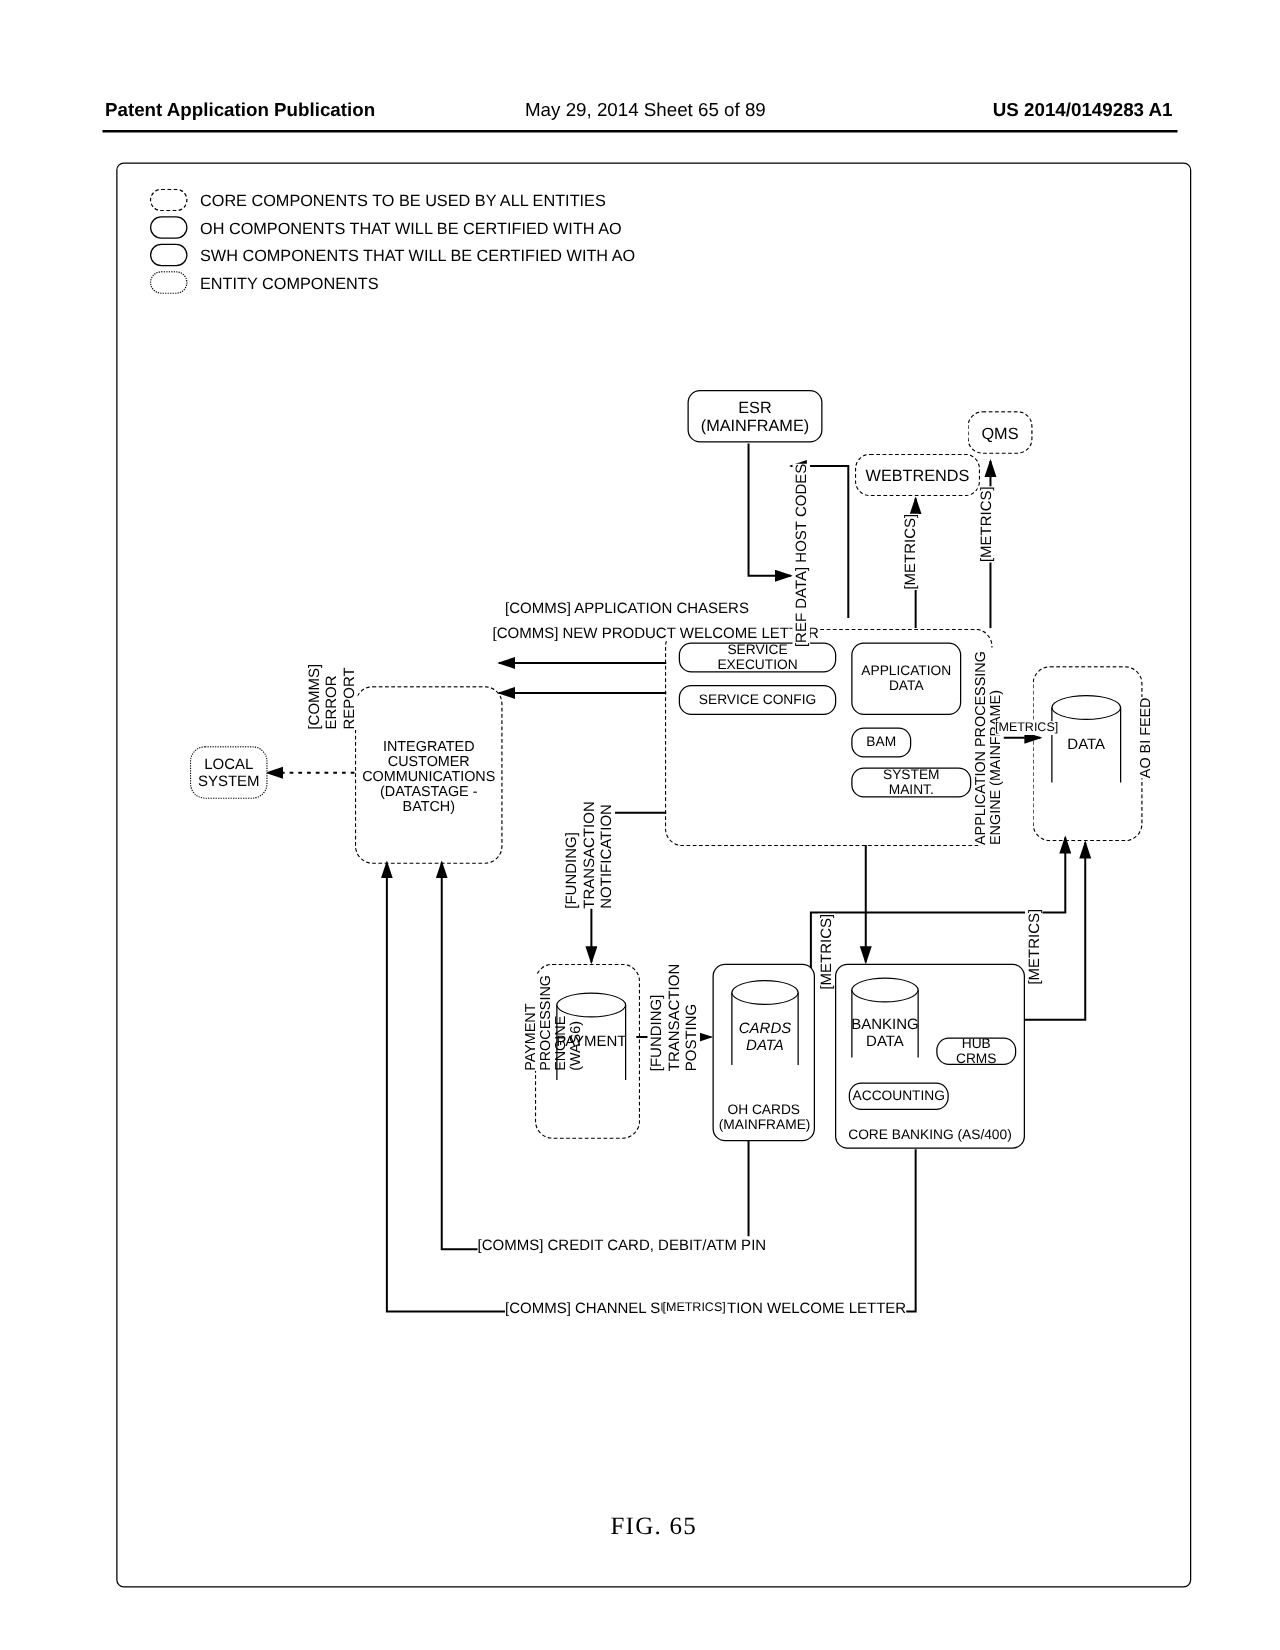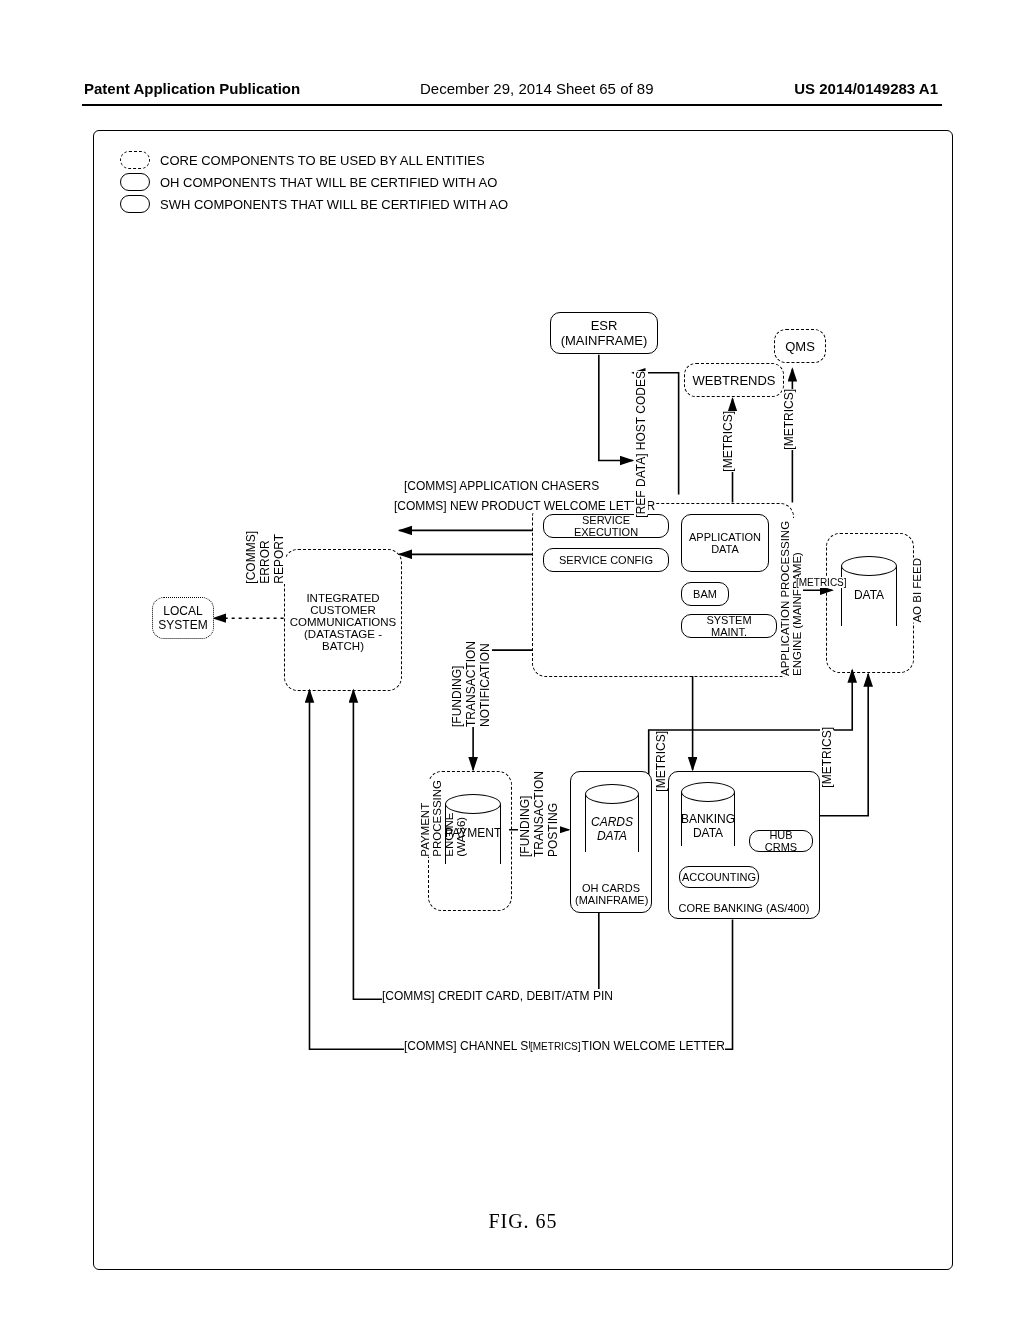--- a/index.html
+++ b/index.html
@@ -35,21 +35,21 @@
   .annot { position:absolute; font-size:12px; background:#fff; }
   .vtext  { writing-mode: vertical-rl; transform: rotate(180deg); display:inline-block; }
   .annot.v { display:flex; align-items:center; }
 </style>
 </head>
 <body>
 <div class="page">
 
 <div class="header">
   <div class="left">Patent Application Publication</div>
-  <div class="center">December 29, 2014  Sheet 65 of 89</div>
+  <div class="center">May 29, 2014  Sheet 65 of 89</div>
   <div class="right">US 2014/0149283 A1</div>
 </div>
 <div class="hr"></div>
 
 <div class="canvas">
 
   <svg class="wires" viewBox="0 0 860 1140">
     <defs>
       <marker id="ah" markerWidth="10" markerHeight="10" refX="8" refY="3" orient="auto">
         <path d="M0,0 L9,3 L0,6 Z" fill="#000"></path>
@@ -91,20 +91,24 @@
       <div class="swatch core"></div>
       <div class="lbl">CORE COMPONENTS TO BE USED BY ALL ENTITIES</div>
     </div>
     <div class="row">
       <div class="swatch oh"></div>
       <div class="lbl">OH COMPONENTS THAT WILL BE CERTIFIED WITH AO</div>
     </div>
     <div class="row">
       <div class="swatch swh"></div>
       <div class="lbl">SWH COMPONENTS THAT WILL BE CERTIFIED WITH AO</div>
+    </div>
+    <div class="row">
+      <div class="swatch ent"></div>
+      <div class="lbl">ENTITY COMPONENTS</div>
     </div>
   </div>
 
   <div class="node rounded" style="left:456px; top:181px; width:108px; height:42px;">ESR<br>(MAINFRAME)</div>
   <div class="node dashed" style="left:590px; top:232px; width:100px; height:34px;">WEBTRENDS</div>
   <div class="node dashed" style="left:680px; top:198px; width:52px; height:34px;">QMS</div>
 
   <div class="node dotted" style="left:58px;  top:466px; width:62px; height:42px; font-size:12px;">LOCAL<br>SYSTEM</div>
   <div class="group" style="left:190px; top:418px; width:118px; height:142px;">
     <div class="node" style="left:8px; top:14px; right:8px; bottom:10px; font-size:11.5px;text-align:center;">INTEGRATED<br>CUSTOMER<br>COMMUNICATIONS<br>(DATASTAGE - BATCH)</div>

